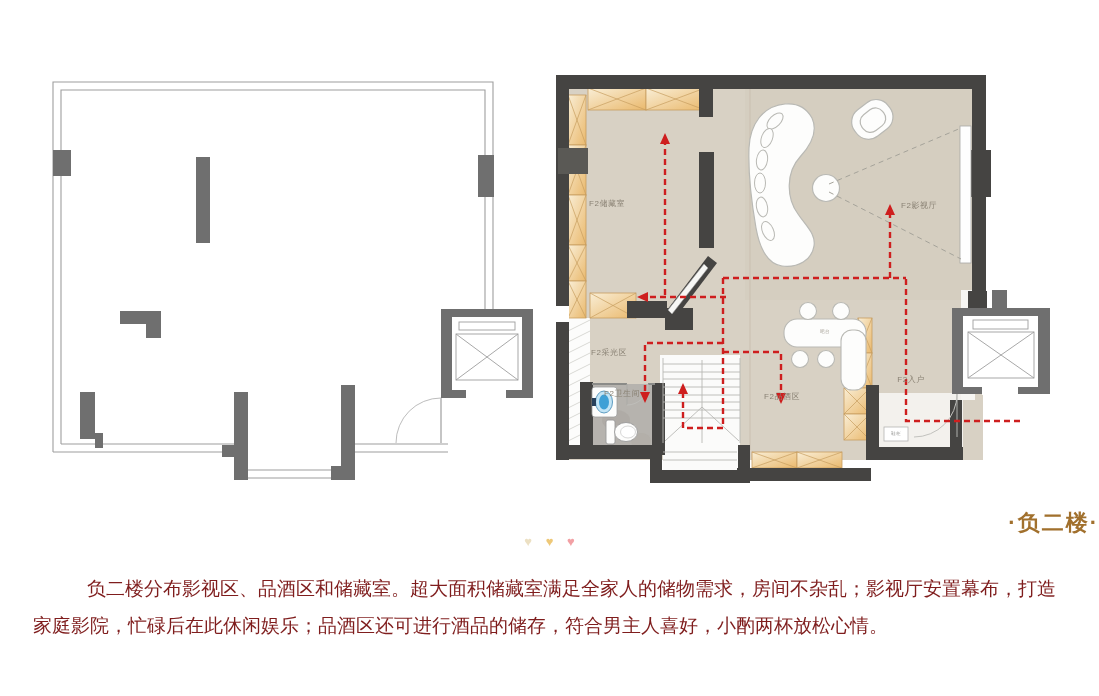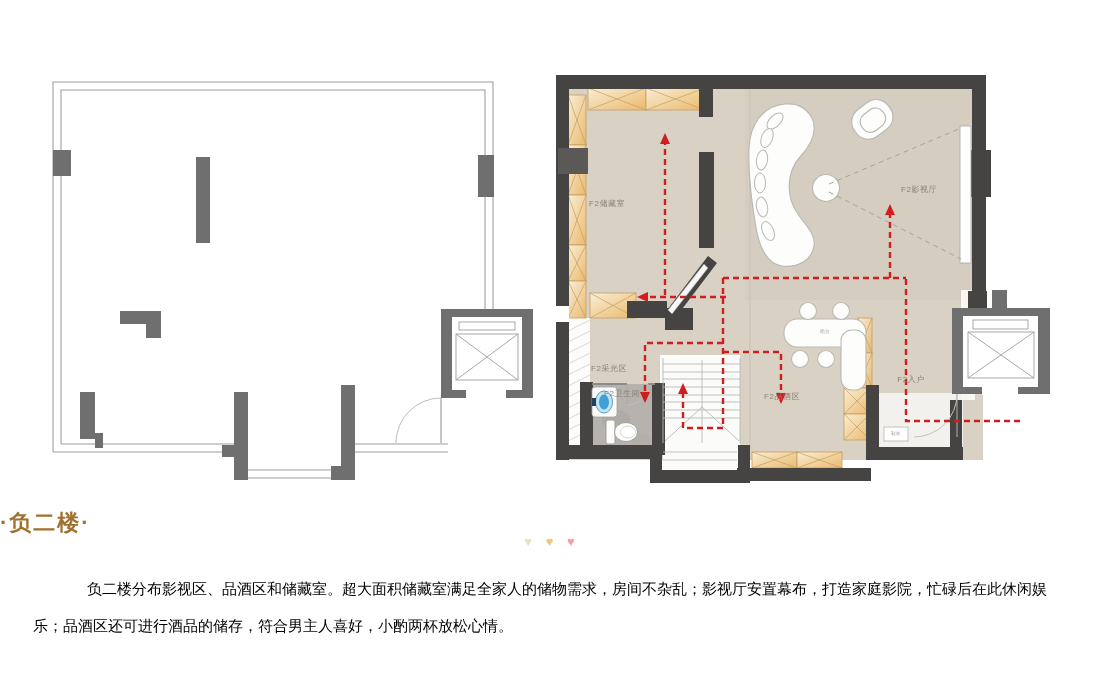--- a/index.html
+++ b/index.html
@@ -2,34 +2,34 @@
 <html><head>
 <meta charset="utf-8">
 <style>
   html,body{margin:0;padding:0;background:#ffffff;}
   .stage{position:relative;width:1099px;height:696px;background:#ffffff;overflow:hidden;
          font-family:"Liberation Sans","DejaVu Sans",sans-serif;}
   .plansvg{position:absolute;left:0;top:0;}
   .lbl{position:absolute;transform:translate(-50%,-50%);font-size:8px;color:#8a8274;
        white-space:nowrap;letter-spacing:.5px;}
   .lbl-storage{left:607px;top:203px}
-  .lbl-cinema{left:919px;top:189px}
-  .lbl-daylight{left:609px;top:368px}
+  .lbl-cinema{left:919px;top:205px}
+  .lbl-daylight{left:609px;top:352px}
   .lbl-bath{left:622px;top:393px}
   .lbl-wine{left:782px;top:396px}
   .lbl-entry{left:911px;top:379px}
   .lbl-bar{left:825px;top:332px;transform:translate(-50%,-50%) scale(.58);color:#9b958a}
   .lbl-shoe{left:896px;top:434px;transform:translate(-50%,-50%) scale(.58);color:#9b9b98}
-  .title-row{position:absolute;left:0;top:508px;width:1099px;text-align:left;
+  .title-row{position:absolute;left:0;top:508px;width:1099px;text-align:right;
              font-size:22px;font-weight:bold;color:#a1702d;letter-spacing:2px;}
   .hearts-row{position:absolute;left:0;top:535px;width:1099px;text-align:center;
               font-size:13px;line-height:14px;}
   .hearts-row span{margin:0 5px;}
-  .desc{position:absolute;left:33px;top:570px;width:1034px;font-size:15px;line-height:37px;
-        color:#000000;text-indent:54px;word-break:break-all;}
+  .desc{position:absolute;left:33px;top:570px;width:1034px;font-size:19px;line-height:37px;
+        color:#7f1d1d;text-indent:54px;word-break:break-all;}
 </style>
 </head>
 <body>
 
 <div class="stage">
 
 <svg class="plansvg" width="1099" height="696" viewBox="0 0 1099 696">
 
   <defs>
     <linearGradient id="cab" x1="0" y1="0" x2="1" y2="1">

